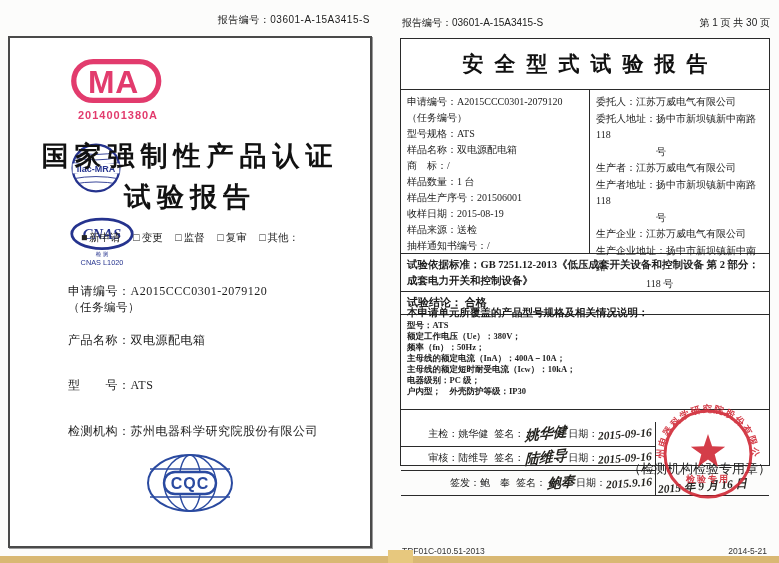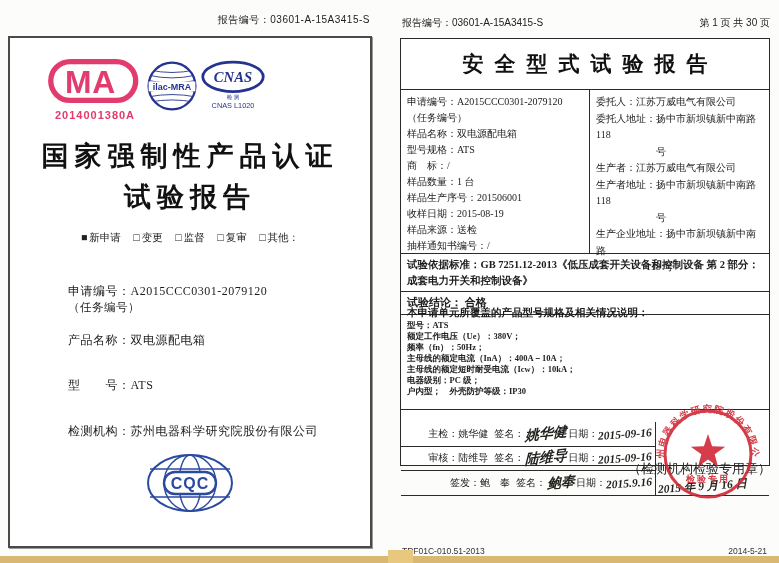--- a/index.html
+++ b/index.html
@@ -6,21 +6,21 @@
   body{
     width:779px;height:563px;position:relative;overflow:hidden;
     background:#fcfcfb;color:#1c1c1c;
     font-family:"Liberation Serif","DejaVu Serif",serif;
   }
   
   .report-no-left{position:absolute;left:8px;top:13px;width:362px;text-align:right;
     font-size:10px;letter-spacing:.5px;font-family:"Liberation Sans",sans-serif;color:#222;}
   .page-left{position:absolute;left:8px;top:36px;width:360px;height:508px;background:#fff;
     border:2px solid #4a4a4a;box-shadow:1px 1px 0 #9a9a9a;}
-  .logos{position:absolute;left:36px;top:20px;display:flex;align-items:flex-start;gap:1px;}
+  .logos{position:absolute;left:59px;top:20px;display:flex;align-items:flex-start;gap:19px;flex-direction:column;}
   .cma-wrap{width:98px;text-align:center;}
   .cma-num{color:#e23b6d;font-size:11px;letter-spacing:1px;margin-top:1px;
     font-family:"Liberation Sans",sans-serif;font-weight:bold;}
   .cnas-wrap{width:66px;text-align:center;}
   .lp-title{position:absolute;left:0;width:100%;text-align:center;font-weight:600;
     font-size:27px;letter-spacing:6px;color:#111;}
   .lp-title.t1{top:100px;} .lp-title.t2{top:141px;}
   .apply-row{position:absolute;top:193px;left:0;width:100%;text-align:center;
     font-size:10.5px;color:#222;}
   .apply-row .cb{margin:0 5px;white-space:nowrap;}
@@ -158,36 +158,37 @@
 <div class="page-info">第 1 页 共 30 页</div>
 
 <div class="page-right">
 
   <div class="rrow r-title">安全型式试验报告</div>
 
   <div class="rrow r-info">
     <div class="info-col info-left">
       <div class="info-line">申请编号：A2015CCC0301-2079120</div>
       <div class="info-line">（任务编号）</div>
+      <div class="info-line">型号规格：ATS</div>
       <div class="info-line">样品名称：双电源配电箱</div>
-      <div class="info-line">型号规格：ATS</div>
       <div class="info-line">商　标：/</div>
       <div class="info-line">样品数量：1 台</div>
       <div class="info-line">样品生产序号：201506001</div>
       <div class="info-line">收样日期：2015-08-19</div>
       <div class="info-line">样品来源：送检</div>
       <div class="info-line">抽样通知书编号：/</div>
     </div>
     <div class="info-col info-right">
       <div class="info-line">委托人：江苏万威电气有限公司</div>
       <div class="info-line">委托人地址：扬中市新坝镇新中南路 118
 　　　　　　号</div>
       <div class="info-line">生产者：江苏万威电气有限公司</div>
       <div class="info-line">生产者地址：扬中市新坝镇新中南路 118
 　　　　　　号</div>
+      <div class="info-line">生产企业：江苏万威电气有限公司</div>
       <div class="info-line">生产企业地址：扬中市新坝镇新中南路
 　　　　　118 号</div>
     </div>
   </div>
 
   <div class="rrow r-standard">试验依据标准：GB 7251.12-2013《低压成套开关设备和控制设备 第 2 部分：
 成套电力开关和控制设备》</div>
 
   <div class="rrow r-conclusion">试验结论： 合格</div>
 

